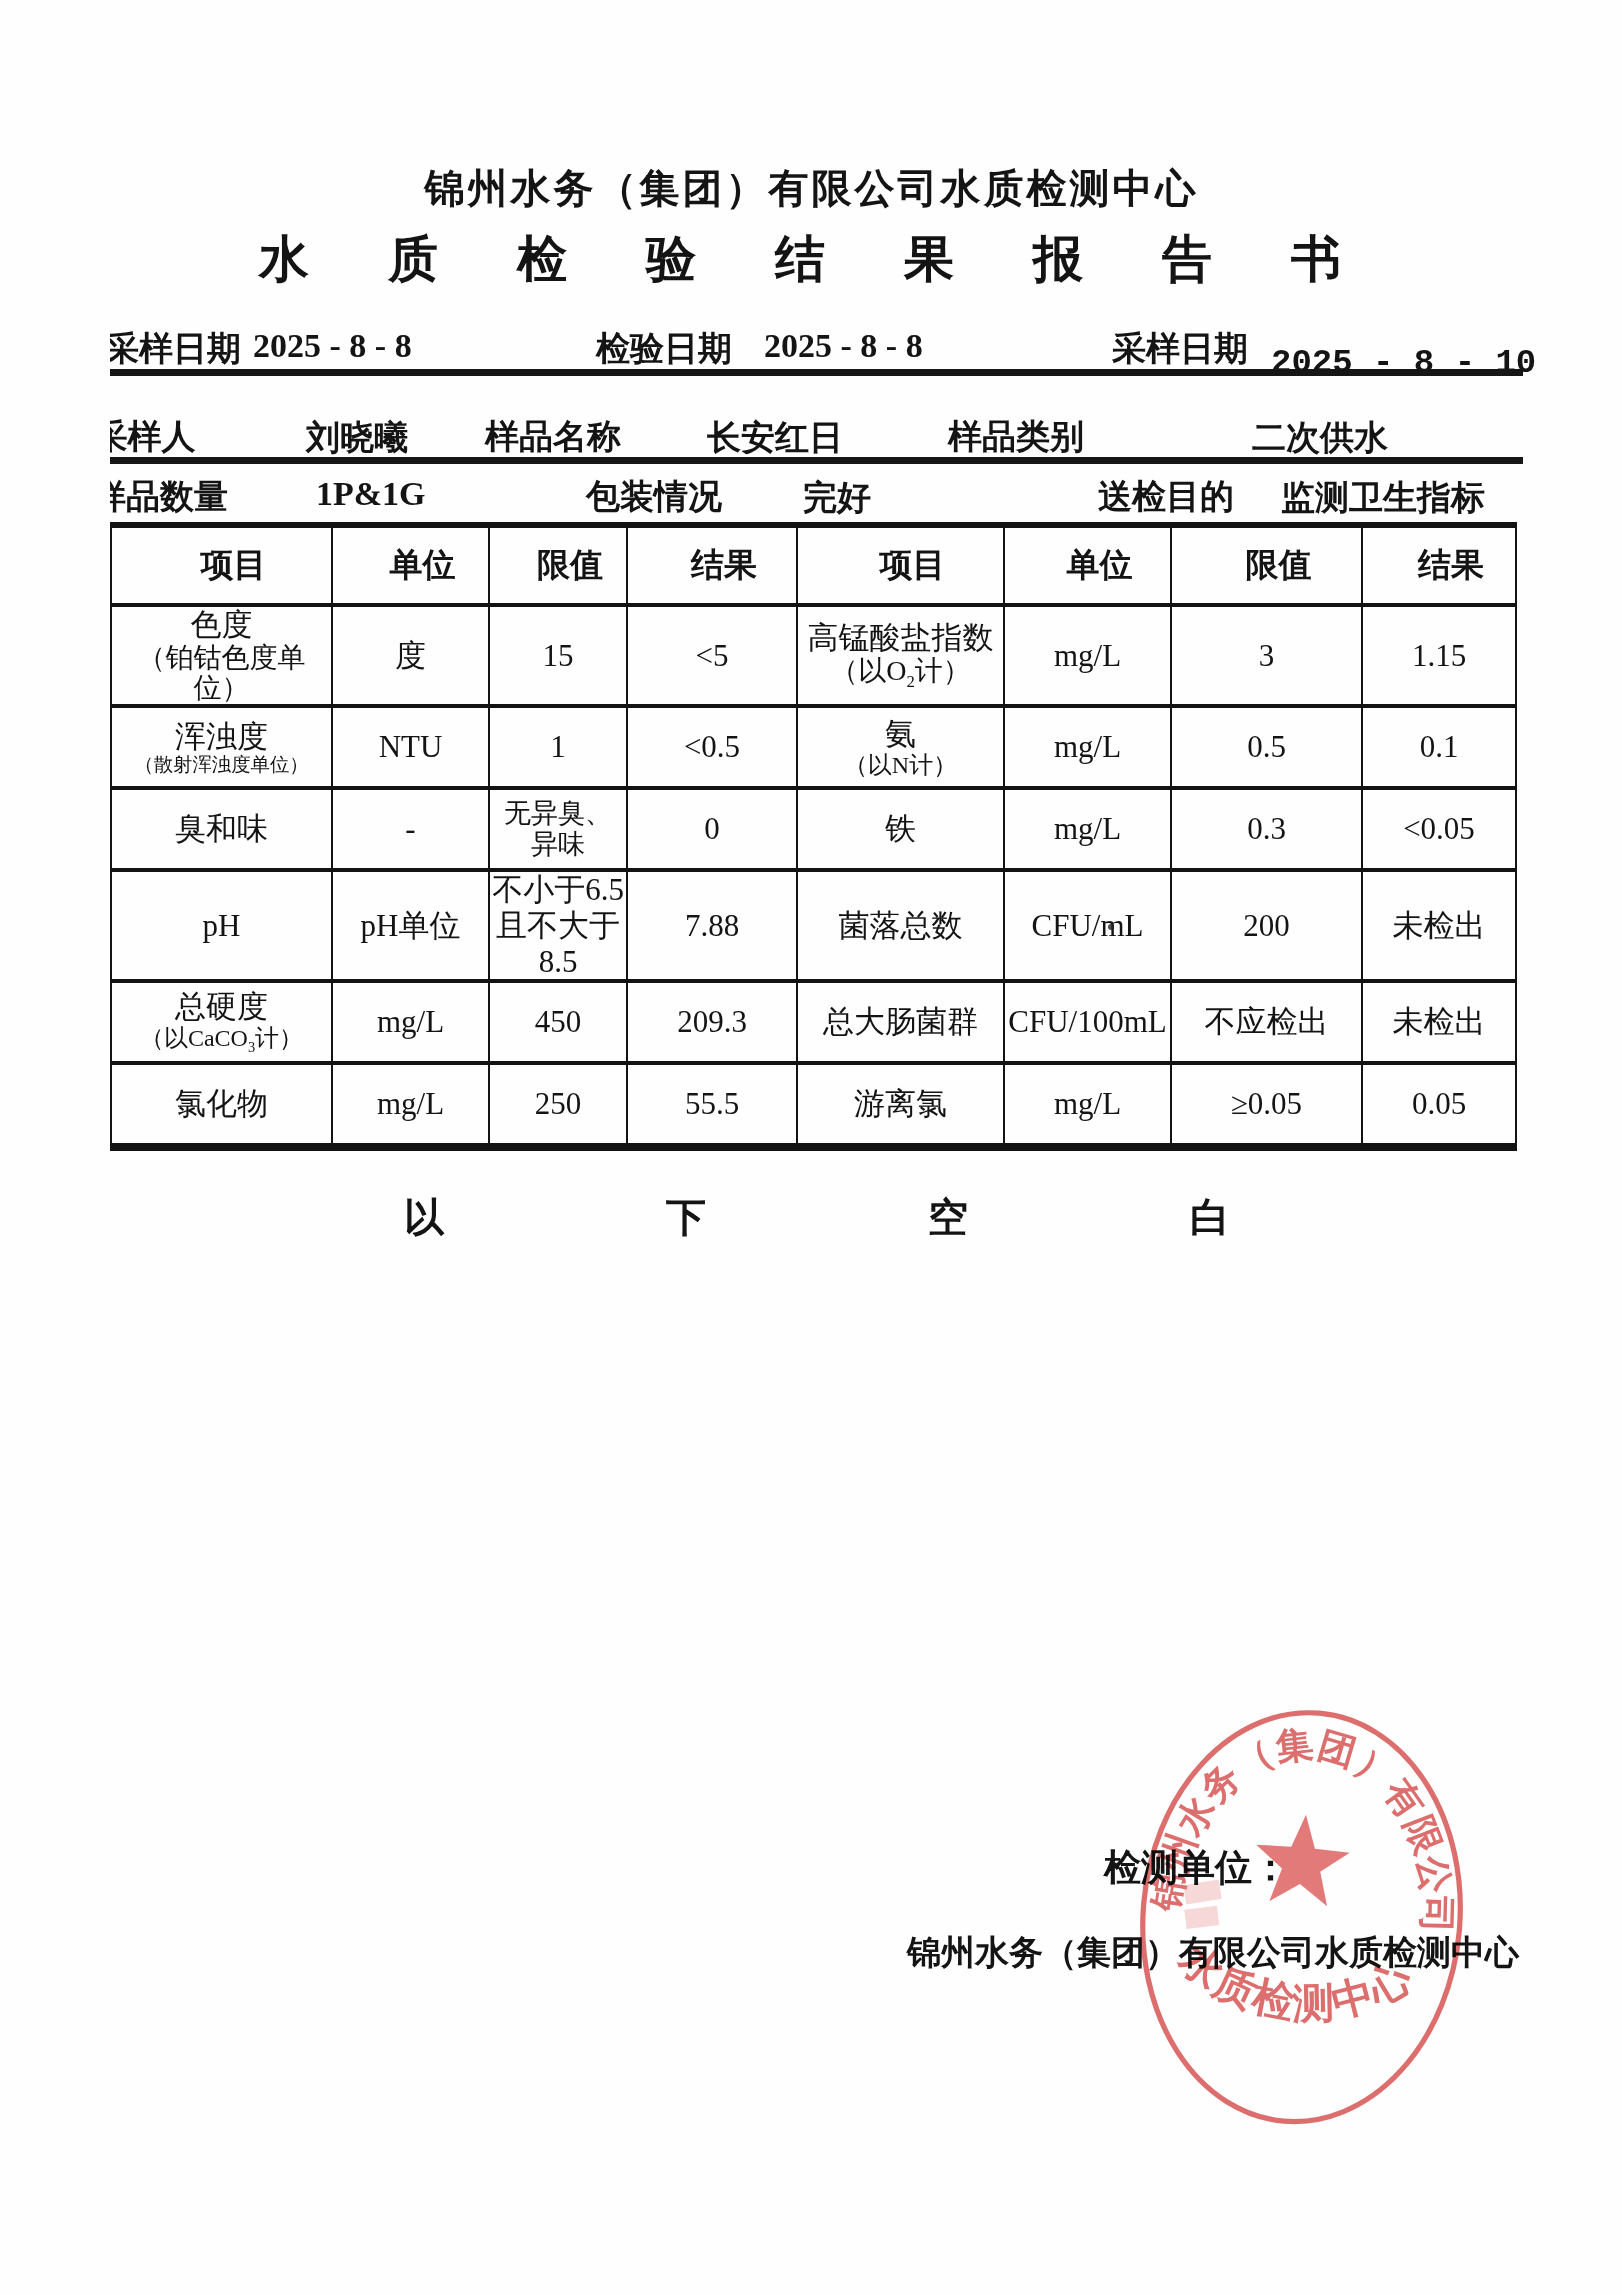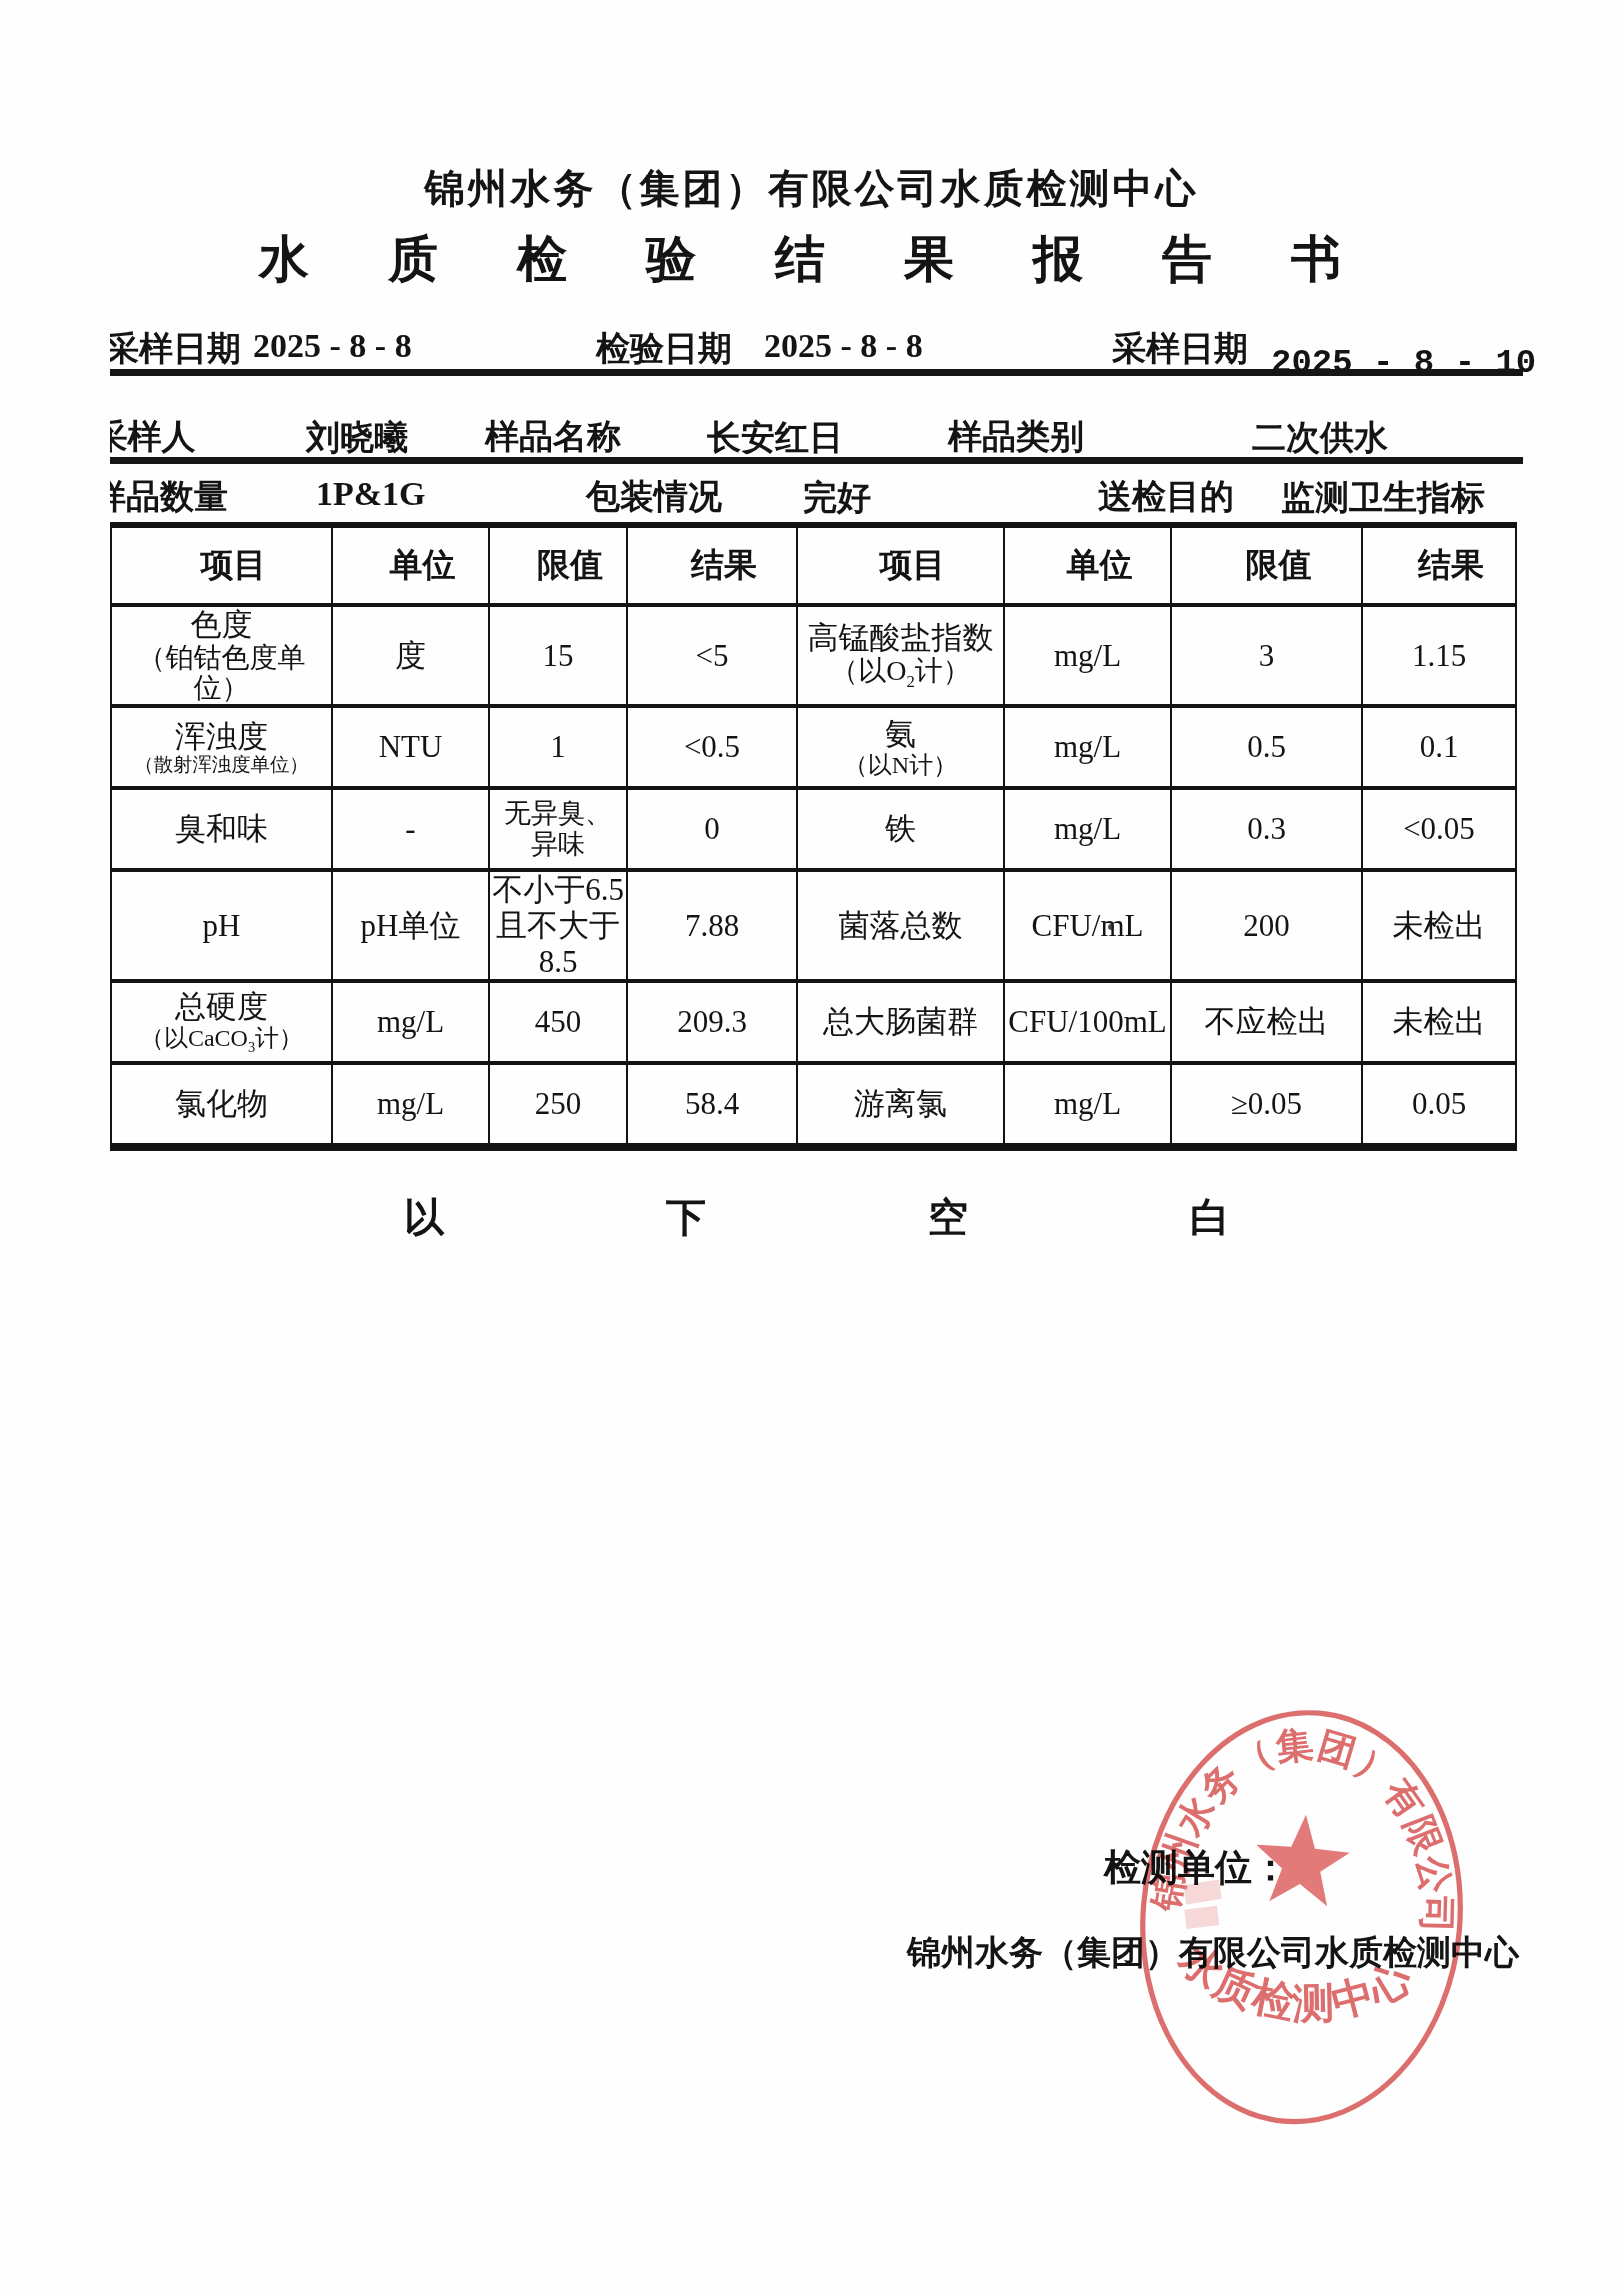--- a/index.html
+++ b/index.html
@@ -176,21 +176,21 @@
     <td class="unit-small">CFU/100mL</td>
     <td class="limit-cell">不应检出</td>
     <td>未检出</td>
   </tr>
   <tr>
     <td>
           <div class="item-name">氯化物</div>
         </td>
     <td>mg/L</td>
     <td class="limit-cell">250</td>
-    <td>58.4</td>
+    <td>55.5</td>
     <td>
           <div class="item-name">游离氯</div>
         </td>
     <td>mg/L</td>
     <td class="limit-cell">≥0.05</td>
     <td>0.05</td>
   </tr>
 </tbody>
   </table>
 

